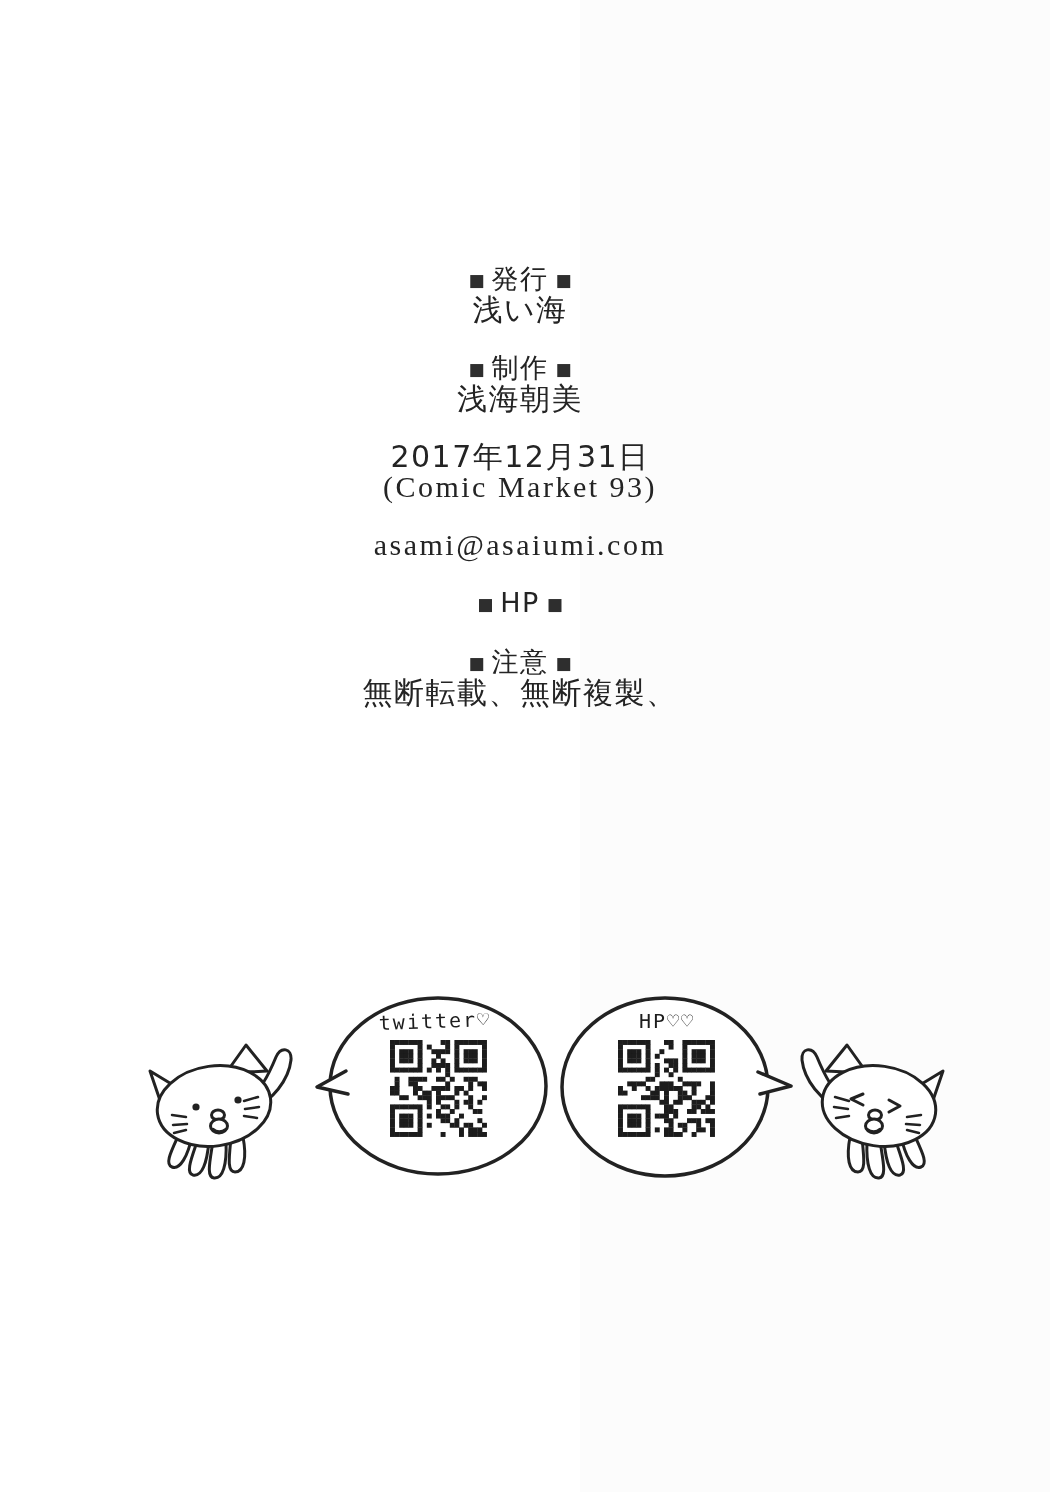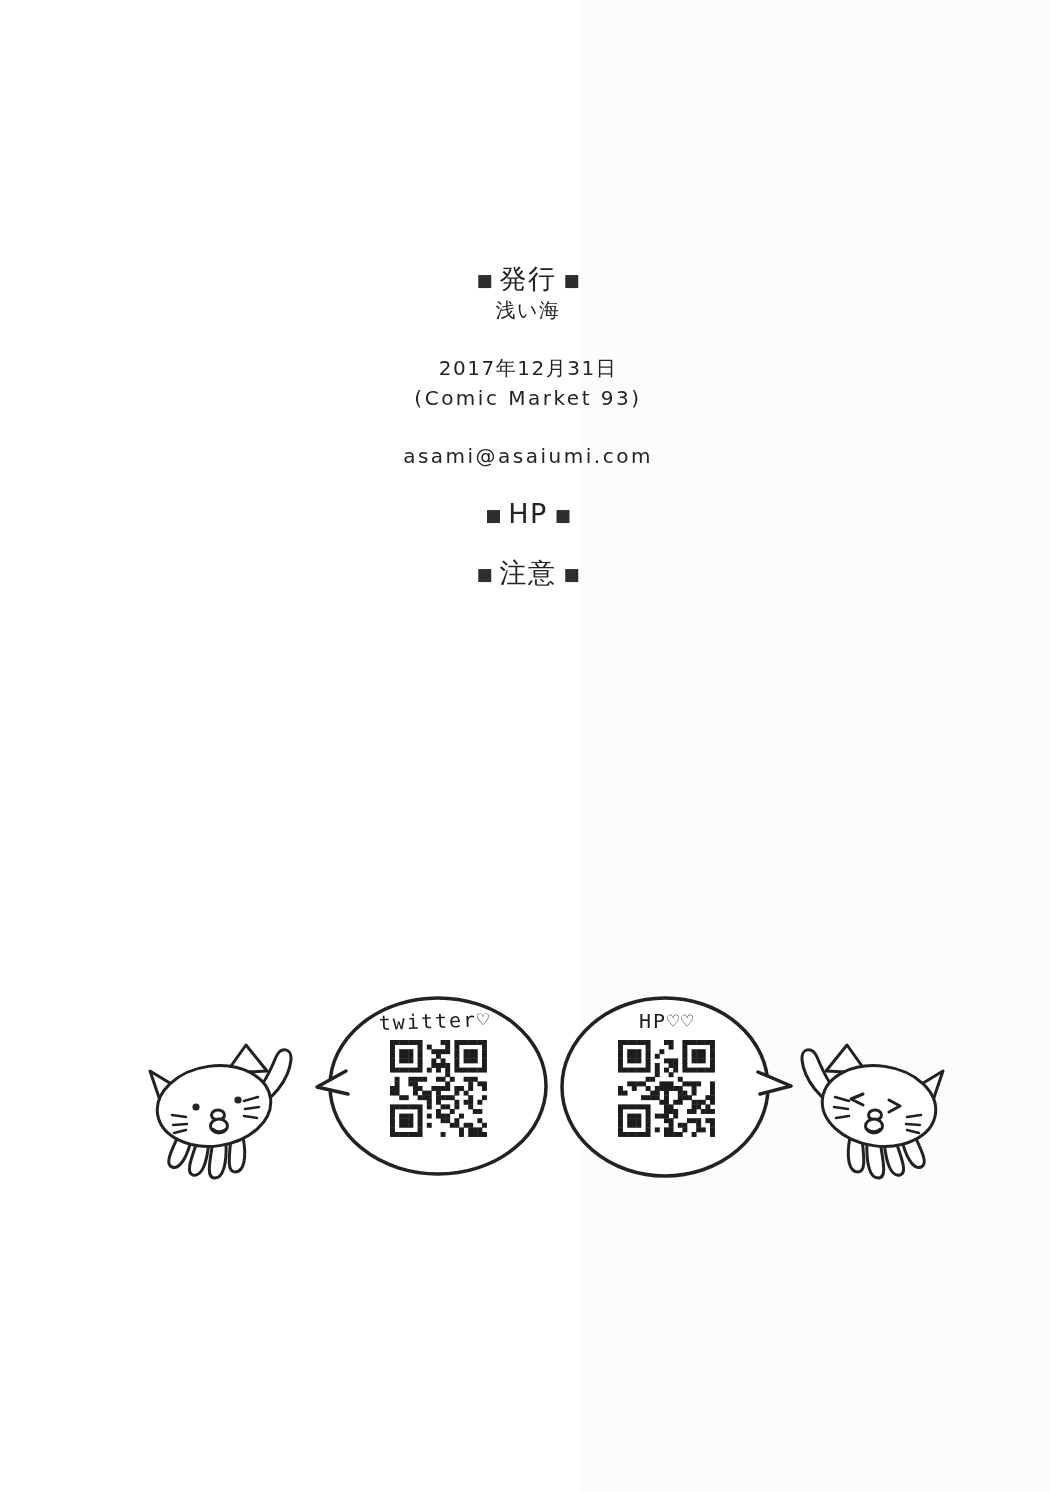--- a/index.html
+++ b/index.html
@@ -9,36 +9,36 @@
     font-family:"DejaVu Sans","Liberation Sans",sans-serif;
     color:#242424;
     position:relative;
     overflow:hidden;
   }
   .page{position:absolute;inset:0;background:#fff;}
   
   .scan-tone{position:absolute;top:0;bottom:0;left:580px;right:0;background:#fcfcfc;}
 
   .colophon{
-    position:absolute;top:264px;left:8px;width:1040px;
+    position:absolute;top:264px;left:0;width:1040px;
     text-align:center;
   }
   .section{margin:0 0 28px 0;}
   .heading{
     font-size:27px;line-height:30px;font-weight:500;
     letter-spacing:1.5px;white-space:nowrap;
   }
   .sq{
     font-size:17px;color:#2e2e2e;
     vertical-align:2px;margin:0 7px;letter-spacing:0;
   }
   .line{
-    font-size:20px;line-height:30px;letter-spacing:1.5px;white-space:nowrap;
+    font-size:30px;line-height:30px;letter-spacing:1.5px;white-space:nowrap;
   }
-  .line.latin{letter-spacing:2.5px;}
+  .line.latin{letter-spacing:2.5px;font-family:Liberation Serif, serif;}
 
   .footer-art{position:absolute;top:960px;left:0;width:1050px;height:330px;}
 
   .ink{fill:#ffffff;stroke:#222222;stroke-width:3;stroke-linecap:round;stroke-linejoin:round;}
   .bub{fill:#ffffff;stroke:#222222;stroke-width:3.5;stroke-linecap:round;stroke-linejoin:round;}
   .wsk{fill:none;stroke:#222222;stroke-width:2.5;stroke-linecap:round;}
   .eye{fill:none;stroke:#222222;stroke-width:3;stroke-linecap:round;stroke-linejoin:round;}
   .qrlabel{
     font-family:"DejaVu Sans Mono","DejaVu Sans",monospace;
     font-size:20px;letter-spacing:2px;fill:#1d1d1d;
@@ -50,37 +50,42 @@
 <div class="page">
   <div class="scan-tone"></div>
 
   <div class="colophon">
 
     <div class="section">
       <div class="heading"><span class="sq">■</span><span>発行</span><span class="sq">■</span></div>
       <div class="line">浅い海</div>
     </div>
 
+    <div class="section">
+      <div class="heading"><span class="sq">■</span><span>制作</span><span class="sq">■</span></div>
+      <div class="line">浅海朝美</div>
+    </div>
 
 
     <div class="section">
       <div class="line">2017年12月31日</div>
       <div class="line latin">(Comic Market 93)</div>
     </div>
 
     <div class="section">
       <div class="line latin">asami@asaiumi.com</div>
     </div>
 
     <div class="section">
       <div class="heading"><span class="sq">■</span><span>HP</span><span class="sq">■</span></div>
     </div>
 
     <div class="section">
       <div class="heading"><span class="sq">■</span><span>注意</span><span class="sq">■</span></div>
+      <div class="line">無断転載、無断複製、</div>
     </div>
 
   </div>
 
   <svg class="footer-art" viewBox="0 0 1050 330">
     <defs>
       <g id="squidBody">
 
         <path class="ink" d="M 246,152 C 274,142 289,118 291,100 C 292,88 281,86 276,97 C 269,114 260,133 243,144 Z"></path>
 

